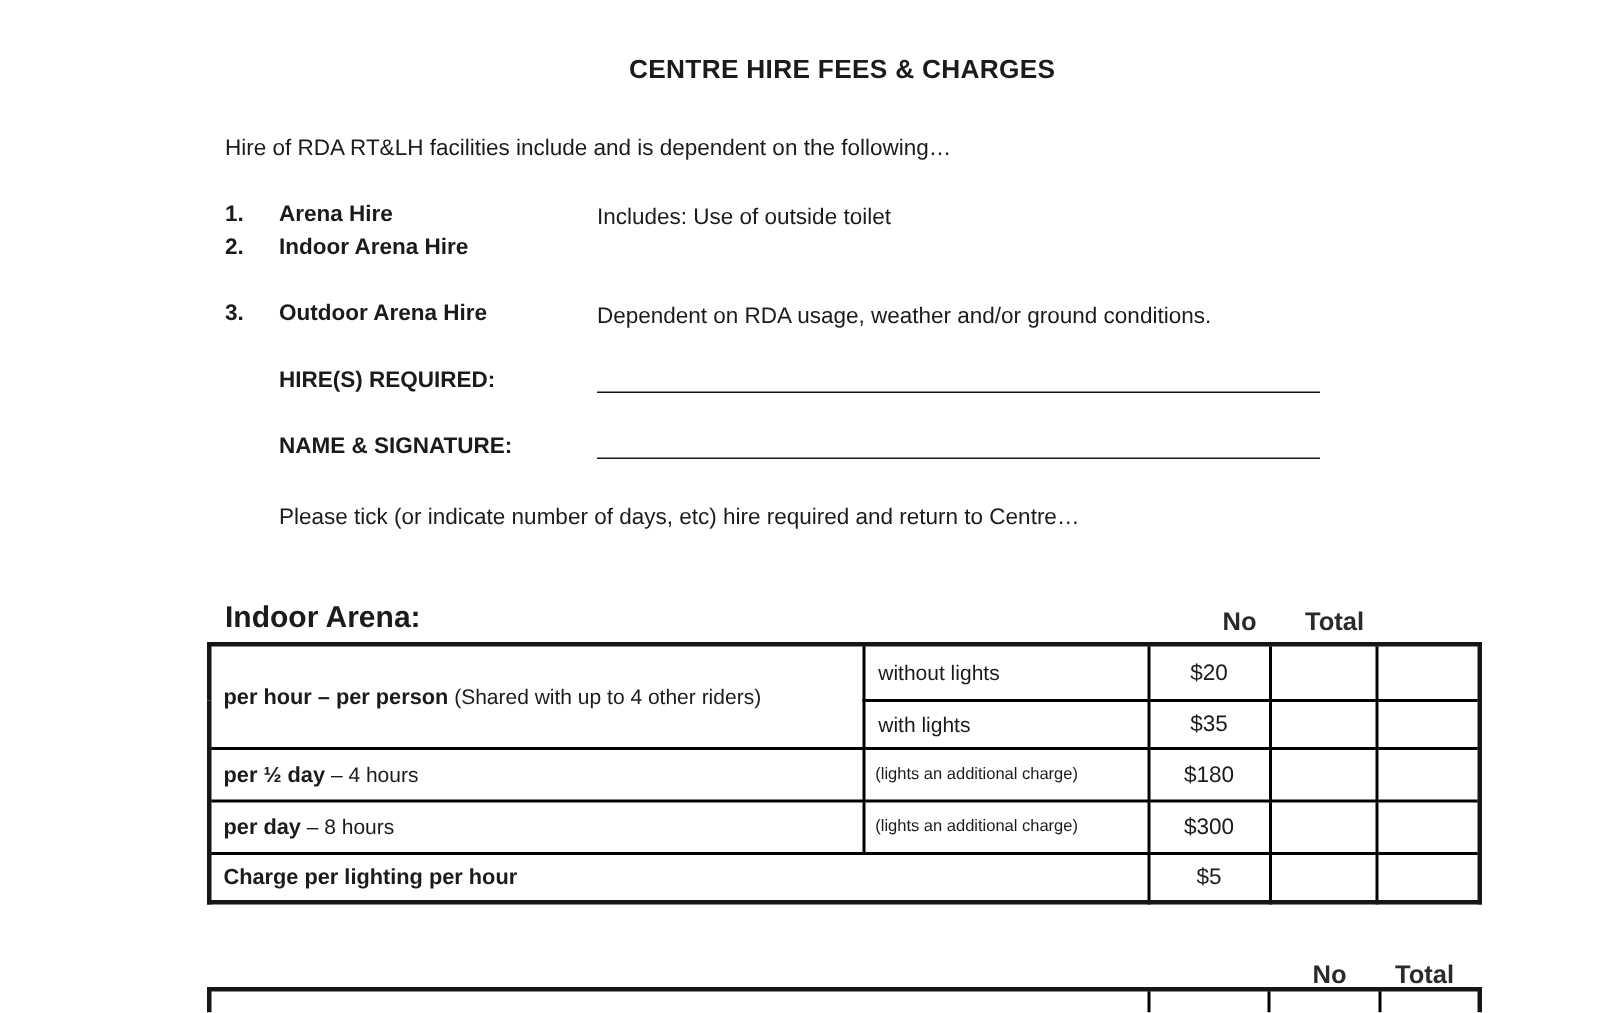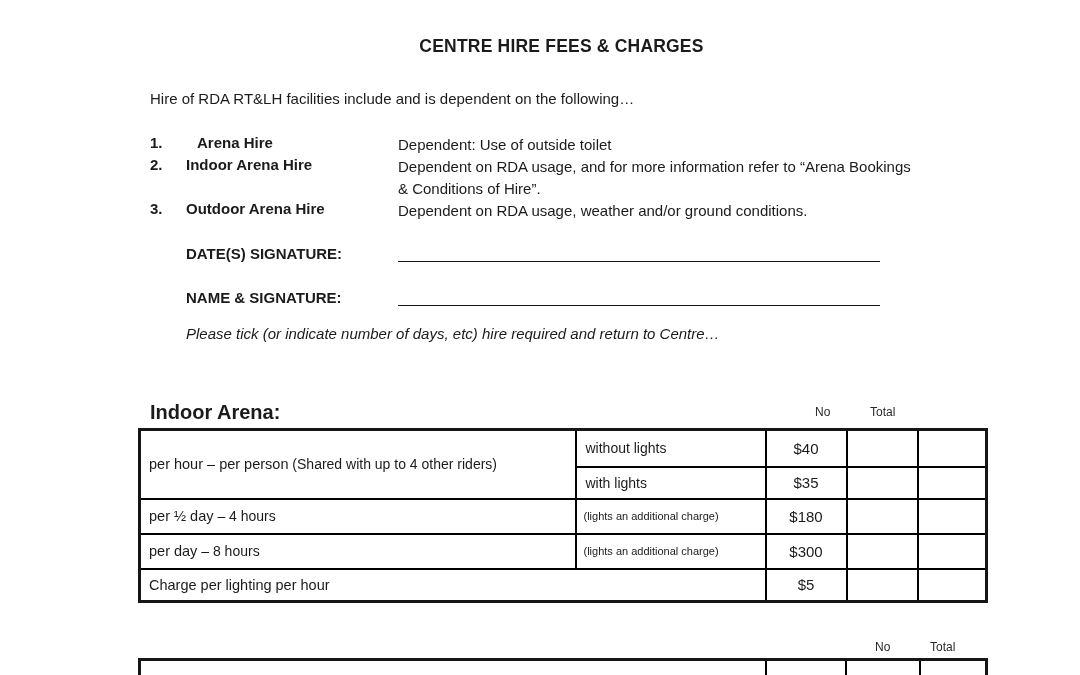--- a/index.html
+++ b/index.html
@@ -12,85 +12,84 @@
   .abs { position:absolute; }
   .title { top:36px; left:138px; width:847px; text-align:center;
            font-size:17.5px; font-weight:bold; letter-spacing:.2px; }
   .body-text { font-size:15px; line-height:22px; }
   .list-num  { font-weight:bold; font-size:15px; }
   .list-name { font-weight:bold; font-size:15px; }
   .list-desc { font-size:15px; line-height:22px; width:515px; }
   .field-label { font-weight:bold; font-size:15px; }
   .blank-line { width:482px; height:16px; border-bottom:1.6px solid #161616; }
   .section-heading { font-weight:bold; font-size:20px; }
-  .col-label { font-size:12px; color:#2a2a2a; }
+  .col-label { font-size:17px; color:#2a2a2a;font-weight:bold; }
 
   table.fees { position:absolute; border-collapse:collapse; table-layout:fixed;
                border:3px solid #161616; background:#fff; }
   table.fees td { border:2px solid #000000; vertical-align:middle; overflow:hidden; }
   td.desc  { padding-left:8px; font-size:14px; }
-  td.desc .b { font-weight:normal; font-size:14.5px; }
+  td.desc .b { font-weight:bold; font-size:14.5px; }
   td.sub   { padding-left:9px; font-size:14px; }
   td.sub.note { font-size:11px; padding-left:7px; }
   td.price { text-align:center; font-size:15px; }
   tr.r1 td { height:37px; }
   tr.r2 td { height:32px; }
   tr.r3 td { height:35px; }
   tr.r4 td { height:35px; }
   tr.r5 td { height:33px; }
   tr.r6 td { height:40px; }
 </style>
 </head>
 <body>
 
 <div class="page">
 
   <div class="abs body-text" style="top:88px; left:150px;">Hire of RDA RT&amp;LH facilities include and is dependent on the following…</div>
 
   <div class="abs title">CENTRE HIRE FEES &amp; CHARGES</div>
 
   <span class="abs list-num" style="top:134px; left:150px;">1.</span>
-  <span class="abs list-name" style="top:134px; left:186px;margin-left:11px;">Arena Hire</span>
-  <span class="abs list-desc" style="top:134px; left:398px;">Dependent: Use of outside toilet</span>
+  <span class="abs list-name" style="top:134px; left:186px;">Arena Hire</span>
+  <span class="abs list-desc" style="top:134px; left:398px;">Includes: Use of outside toilet</span>
 
   <span class="abs list-num" style="top:156px; left:150px;">2.</span>
   <span class="abs list-name" style="top:156px; left:186px;">Indoor Arena Hire</span>
-  <span class="abs list-desc" style="top:156px; left:398px;">Dependent on RDA usage, and for more information refer to “Arena Bookings &amp; Conditions of Hire”.</span>
 
   <span class="abs list-num" style="top:200px; left:150px;">3.</span>
   <span class="abs list-name" style="top:200px; left:186px;">Outdoor Arena Hire</span>
   <span class="abs list-desc" style="top:200px; left:398px;">Dependent on RDA usage, weather and/or ground conditions.</span>
 
-  <span class="abs field-label" style="top:245px; left:186px;">DATE(S) SIGNATURE:</span>
+  <span class="abs field-label" style="top:245px; left:186px;">HIRE(S) REQUIRED:</span>
   <span class="abs blank-line" style="top:246px; left:398px;"></span>
 
   <span class="abs field-label" style="top:289px; left:186px;">NAME &amp; SIGNATURE:</span>
   <span class="abs blank-line" style="top:290px; left:398px;"></span>
 
-  <div class="abs body-text" style="top:323px; left:186px;font-style:italic;">Please tick (or indicate number of days, etc) hire required and return to Centre…</div>
+  <div class="abs body-text" style="top:334px; left:186px;">Please tick (or indicate number of days, etc) hire required and return to Centre…</div>
 
   <span class="abs section-heading" style="top:401px; left:150px;">Indoor Arena:</span>
   <span class="abs col-label" style="top:405px; left:815px;">No</span>
   <span class="abs col-label" style="top:405px; left:870px;">Total</span>
 
   <table class="fees" style="top:428px; left:138px; width:847px;">
     <colgroup>
         <col style="width:436px">
         <col style="width:190px">
         <col style="width:81px">
         <col style="width:71px">
         <col style="width:69px">
       </colgroup>
     <tbody>
         <tr class="r1">
       <td class="desc" rowspan="2">
         <span class="b">per hour – per person</span><span> (Shared with up to 4 other riders)</span>
       </td>
       <td class="sub">without lights</td>
-      <td class="price">$40</td>
+      <td class="price">$20</td>
       <td></td>
       <td></td>
     </tr>
     <tr class="r2">
       <td class="sub">with lights</td>
       <td class="price">$35</td>
       <td></td>
       <td></td>
     </tr>
     <tr class="r3">

